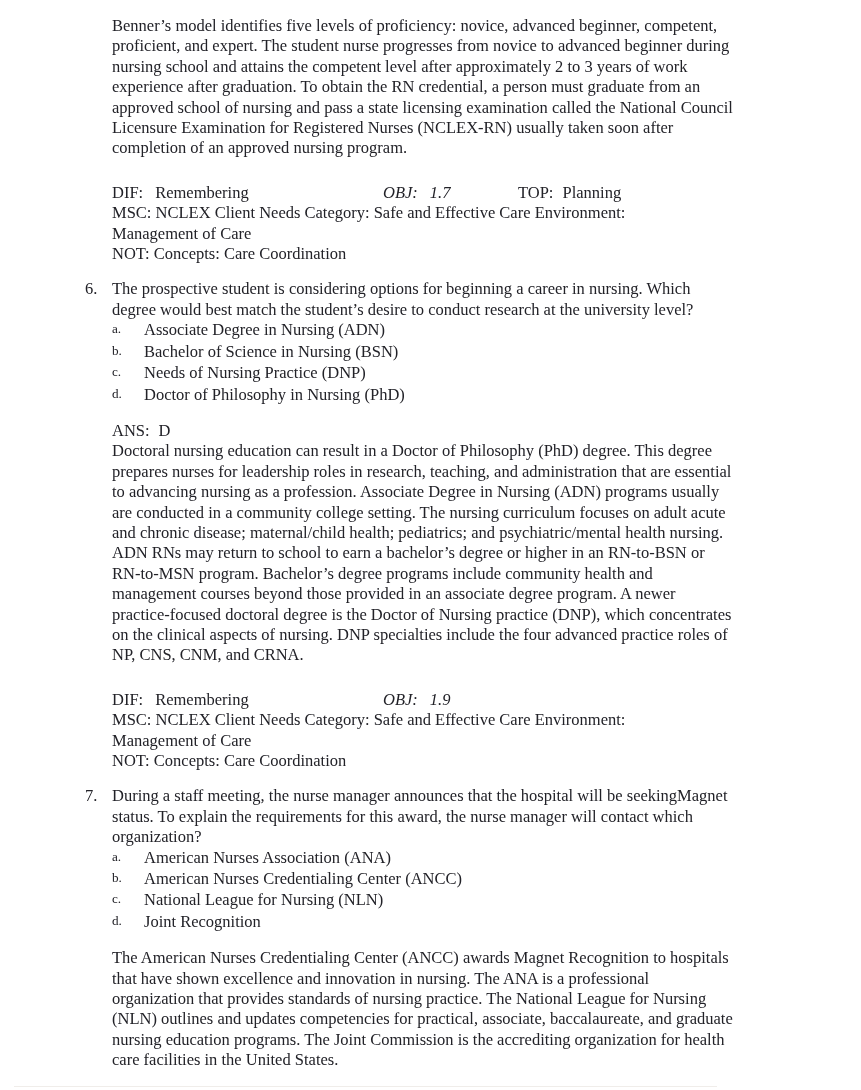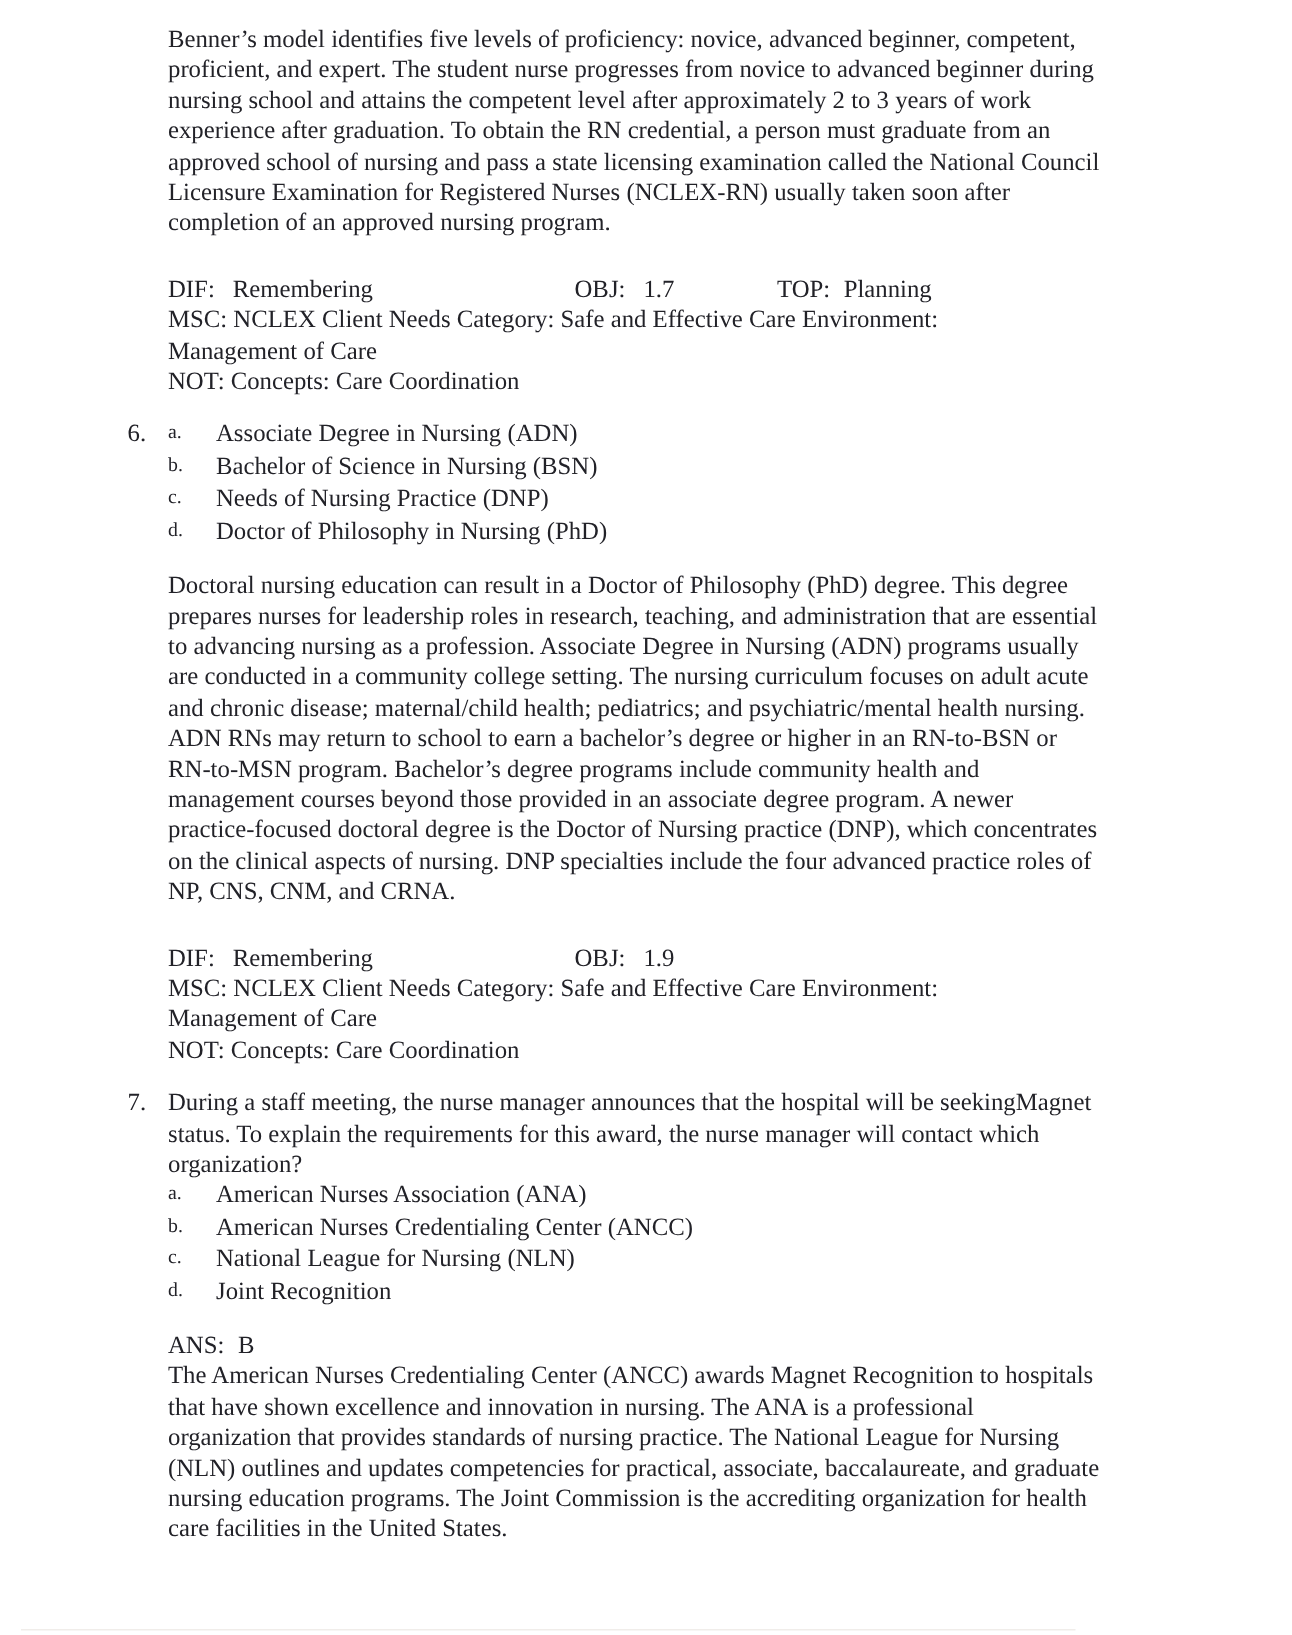--- a/index.html
+++ b/index.html
@@ -50,21 +50,21 @@
   }
   .opt-text { flex: 1; }
 
   
   .ans-line { }
   .ans-value { margin-left: 9px; }
 
   
   .meta-row { display: flex; margin-top: 24px; }
   .meta-cell-dif { flex: 0 0 271px; }
-  .meta-cell-obj { flex: 0 0 135px; }
+  .meta-cell-obj { flex: 0 0 135px; font-style: italic; }
   .meta-cell-top { flex: 1; }
   .meta-val { margin-left: 12px; }
   .meta-val-top { margin-left: 9px; }
 
   
   .page-edge {
     position: absolute;
     left: 14px;
     right: 14px;
     bottom: 3px;
@@ -89,20 +89,22 @@
       <span class="meta-cell-dif"><span>DIF:</span><span class="meta-val">Remembering</span></span>
       <span class="meta-cell-obj"><span>OBJ:</span><span class="meta-val">1.7</span></span>
       <span class="meta-cell-top"><span>TOP:</span><span class="meta-val-top">Planning</span></span>
     </div>
     <div>MSC: NCLEX Client Needs Category: Safe and Effective Care Environment: Management of Care</div>
     <div>NOT: Concepts: Care Coordination</div>
   </div>
 
   <div class="block question">
     <span class="q-num">6.</span>
+    <div class="lines">The prospective student is considering options for beginning a career in nursing. Which
+degree would best match the student’s desire to conduct research at the university level?</div>
     <div class="options">
       <div class="opt">
         <span class="opt-letter">a.</span>
         <span class="opt-text">Associate Degree in Nursing (ADN)</span>
       </div>
       <div class="opt">
         <span class="opt-letter">b.</span>
         <span class="opt-text">Bachelor of Science in Nursing (BSN)</span>
       </div>
       <div class="opt">
@@ -110,20 +112,23 @@
         <span class="opt-text">Needs of Nursing Practice (DNP)</span>
       </div>
       <div class="opt">
         <span class="opt-letter">d.</span>
         <span class="opt-text">Doctor of Philosophy in Nursing (PhD)</span>
       </div>
     </div>
   </div>
 
   <div class="block">
+    <div class="ans-line">
+      <span>ANS:</span><span class="ans-value">D</span>
+    </div>
     <div class="lines">Doctoral nursing education can result in a Doctor of Philosophy (PhD) degree. This degree
 prepares nurses for leadership roles in research, teaching, and administration that are essential
 to advancing nursing as a profession. Associate Degree in Nursing (ADN) programs usually
 are conducted in a community college setting. The nursing curriculum focuses on adult acute
 and chronic disease; maternal/child health; pediatrics; and psychiatric/mental health nursing.
 ADN RNs may return to school to earn a bachelor’s degree or higher in an RN-to-BSN or
 RN-to-MSN program. Bachelor’s degree programs include community health and
 management courses beyond those provided in an associate degree program. A newer
 practice-focused doctoral degree is the Doctor of Nursing practice (DNP), which concentrates
 on the clinical aspects of nursing. DNP specialties include the four advanced practice roles of
@@ -158,23 +163,20 @@
         <span class="opt-text">National League for Nursing (NLN)</span>
       </div>
       <div class="opt">
         <span class="opt-letter">d.</span>
         <span class="opt-text">Joint Recognition</span>
       </div>
     </div>
   </div>
 
   <div class="block">
-    <div class="ans-line">
-      <span>ANS:</span><span class="ans-value">B</span>
-    </div>
     <div class="lines">The American Nurses Credentialing Center (ANCC) awards Magnet Recognition to hospitals
 that have shown excellence and innovation in nursing. The ANA is a professional
 organization that provides standards of nursing practice. The National League for Nursing
 (NLN) outlines and updates competencies for practical, associate, baccalaureate, and graduate
 nursing education programs. The Joint Commission is the accrediting organization for health
 care facilities in the United States.</div>
   </div>
 
   <div class="page-edge"></div>
 </div>

